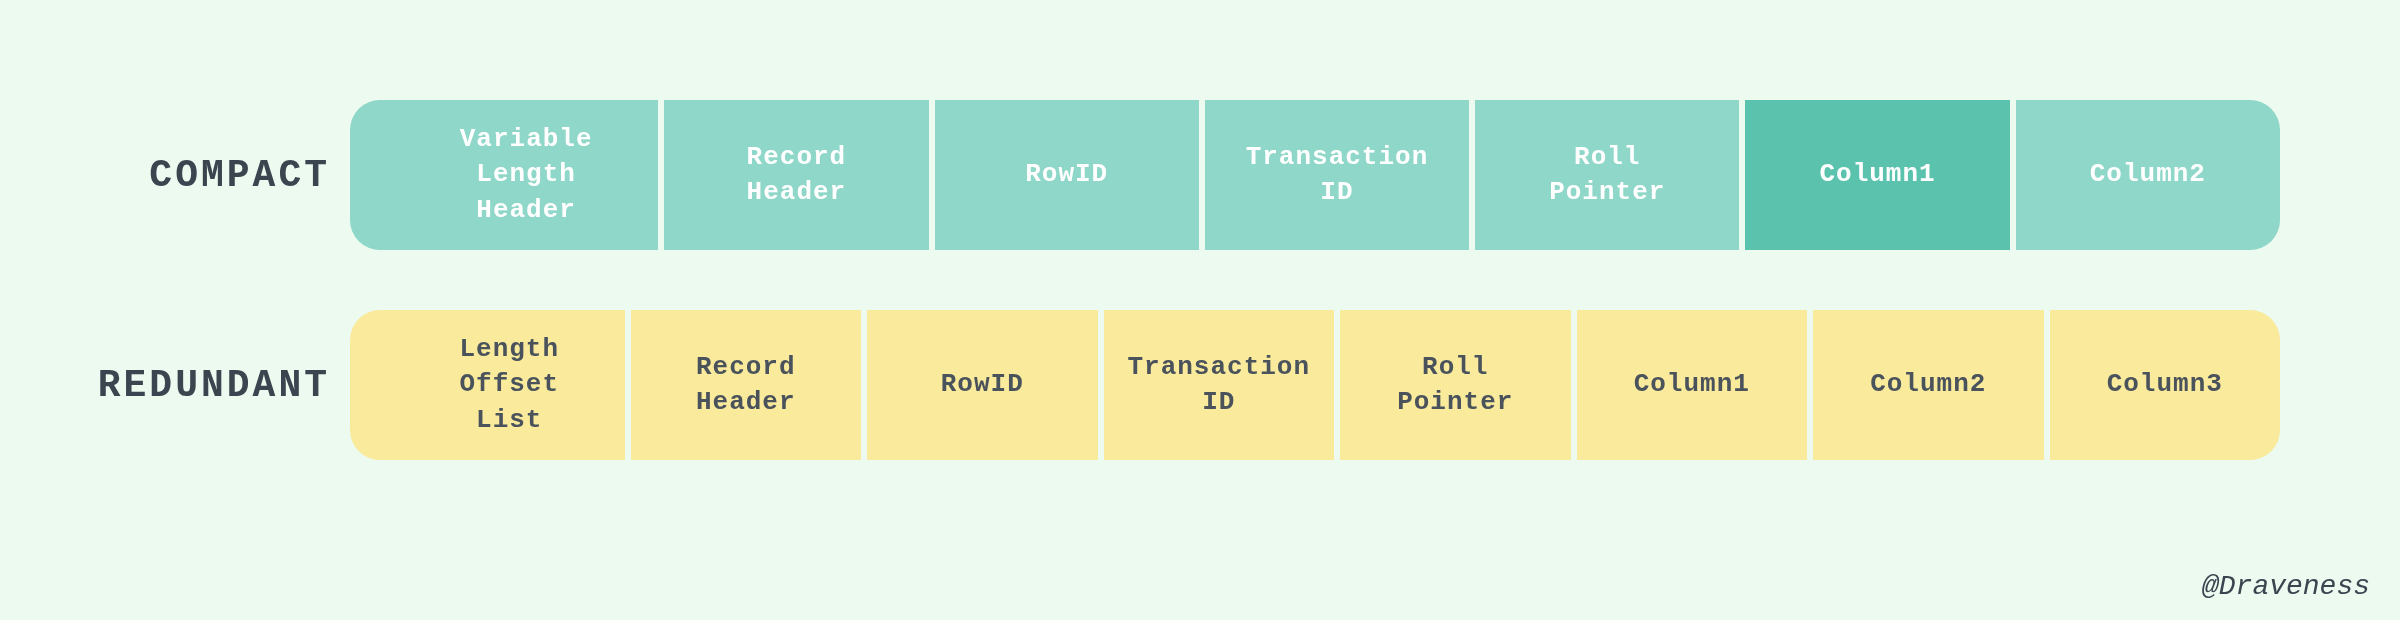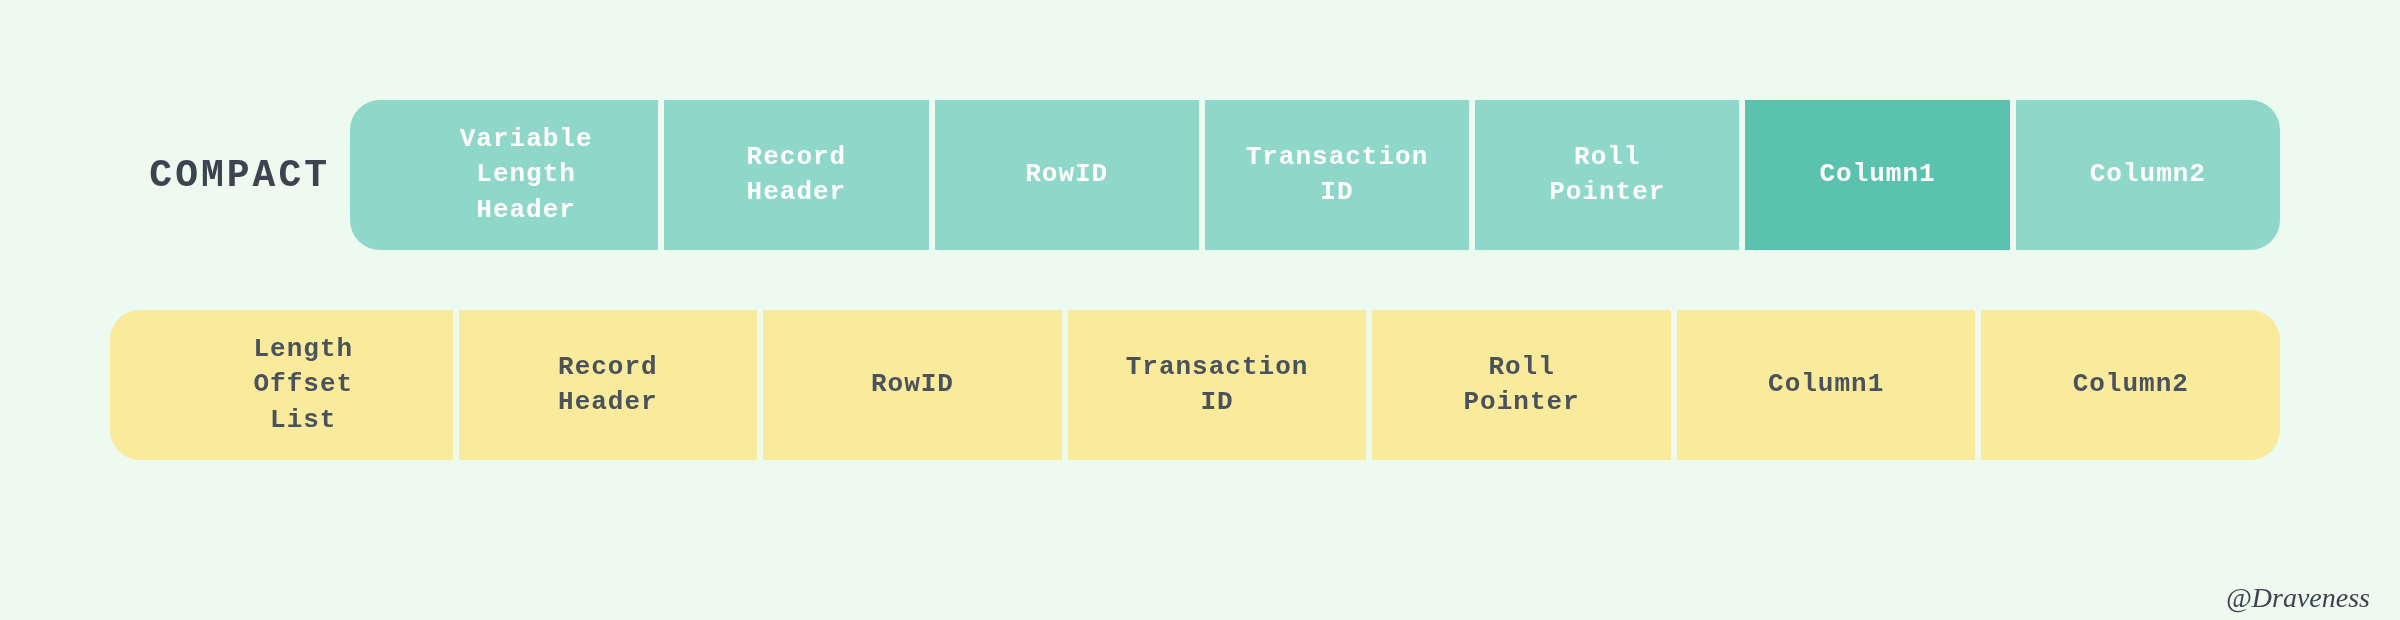--- a/index.html
+++ b/index.html
@@ -43,25 +43,25 @@
       white-space: pre-line;
       letter-spacing: 1px;
     }
     .cell:first-child { border-radius: 30px 0 0 30px; padding-left: 44px; }
     .cell:last-child { border-radius: 0 30px 30px 0; }
     .teal { background: #8fd7c8; color: #ffffff; }
     .teal-dark { background: #5bc2ad; color: #ffffff; }
     .yellow { background: #f9ea9c; color: #4a525c; }
     .credit {
       position: absolute;
-      bottom: 6px;
+      bottom: 18px;
       right: 30px;
       font-size: 28px;
       color: #3a4550;
-      font-family: Liberation Serif, serif;
+      font-family: Liberation Mono, monospace;
       font-weight: normal;
       font-style: italic;
     }
   </style>
 </head>
 <body>
 
 <div class="row">
   <div class="row-label">COMPACT</div>
   <div class="cells">
@@ -74,29 +74,31 @@
     <div class="cell teal">Transaction
 ID</div>
     <div class="cell teal">Roll
 Pointer</div>
     <div class="cell teal-dark">Column1</div>
     <div class="cell teal">Column2</div>
   </div>
 </div>
 
 <div class="row">
+  <div class="row-label">REDUNDANT</div>
   <div class="cells">
     <div class="cell yellow">Length
 Offset
 List</div>
     <div class="cell yellow">Record
 Header</div>
     <div class="cell yellow">RowID</div>
     <div class="cell yellow">Transaction
 ID</div>
     <div class="cell yellow">Roll
 Pointer</div>
     <div class="cell yellow">Column1</div>
     <div class="cell yellow">Column2</div>
+    <div class="cell yellow">Column3</div>
   </div>
 </div>
 
 <div class="credit">@Draveness</div>
 
 </body></html>

